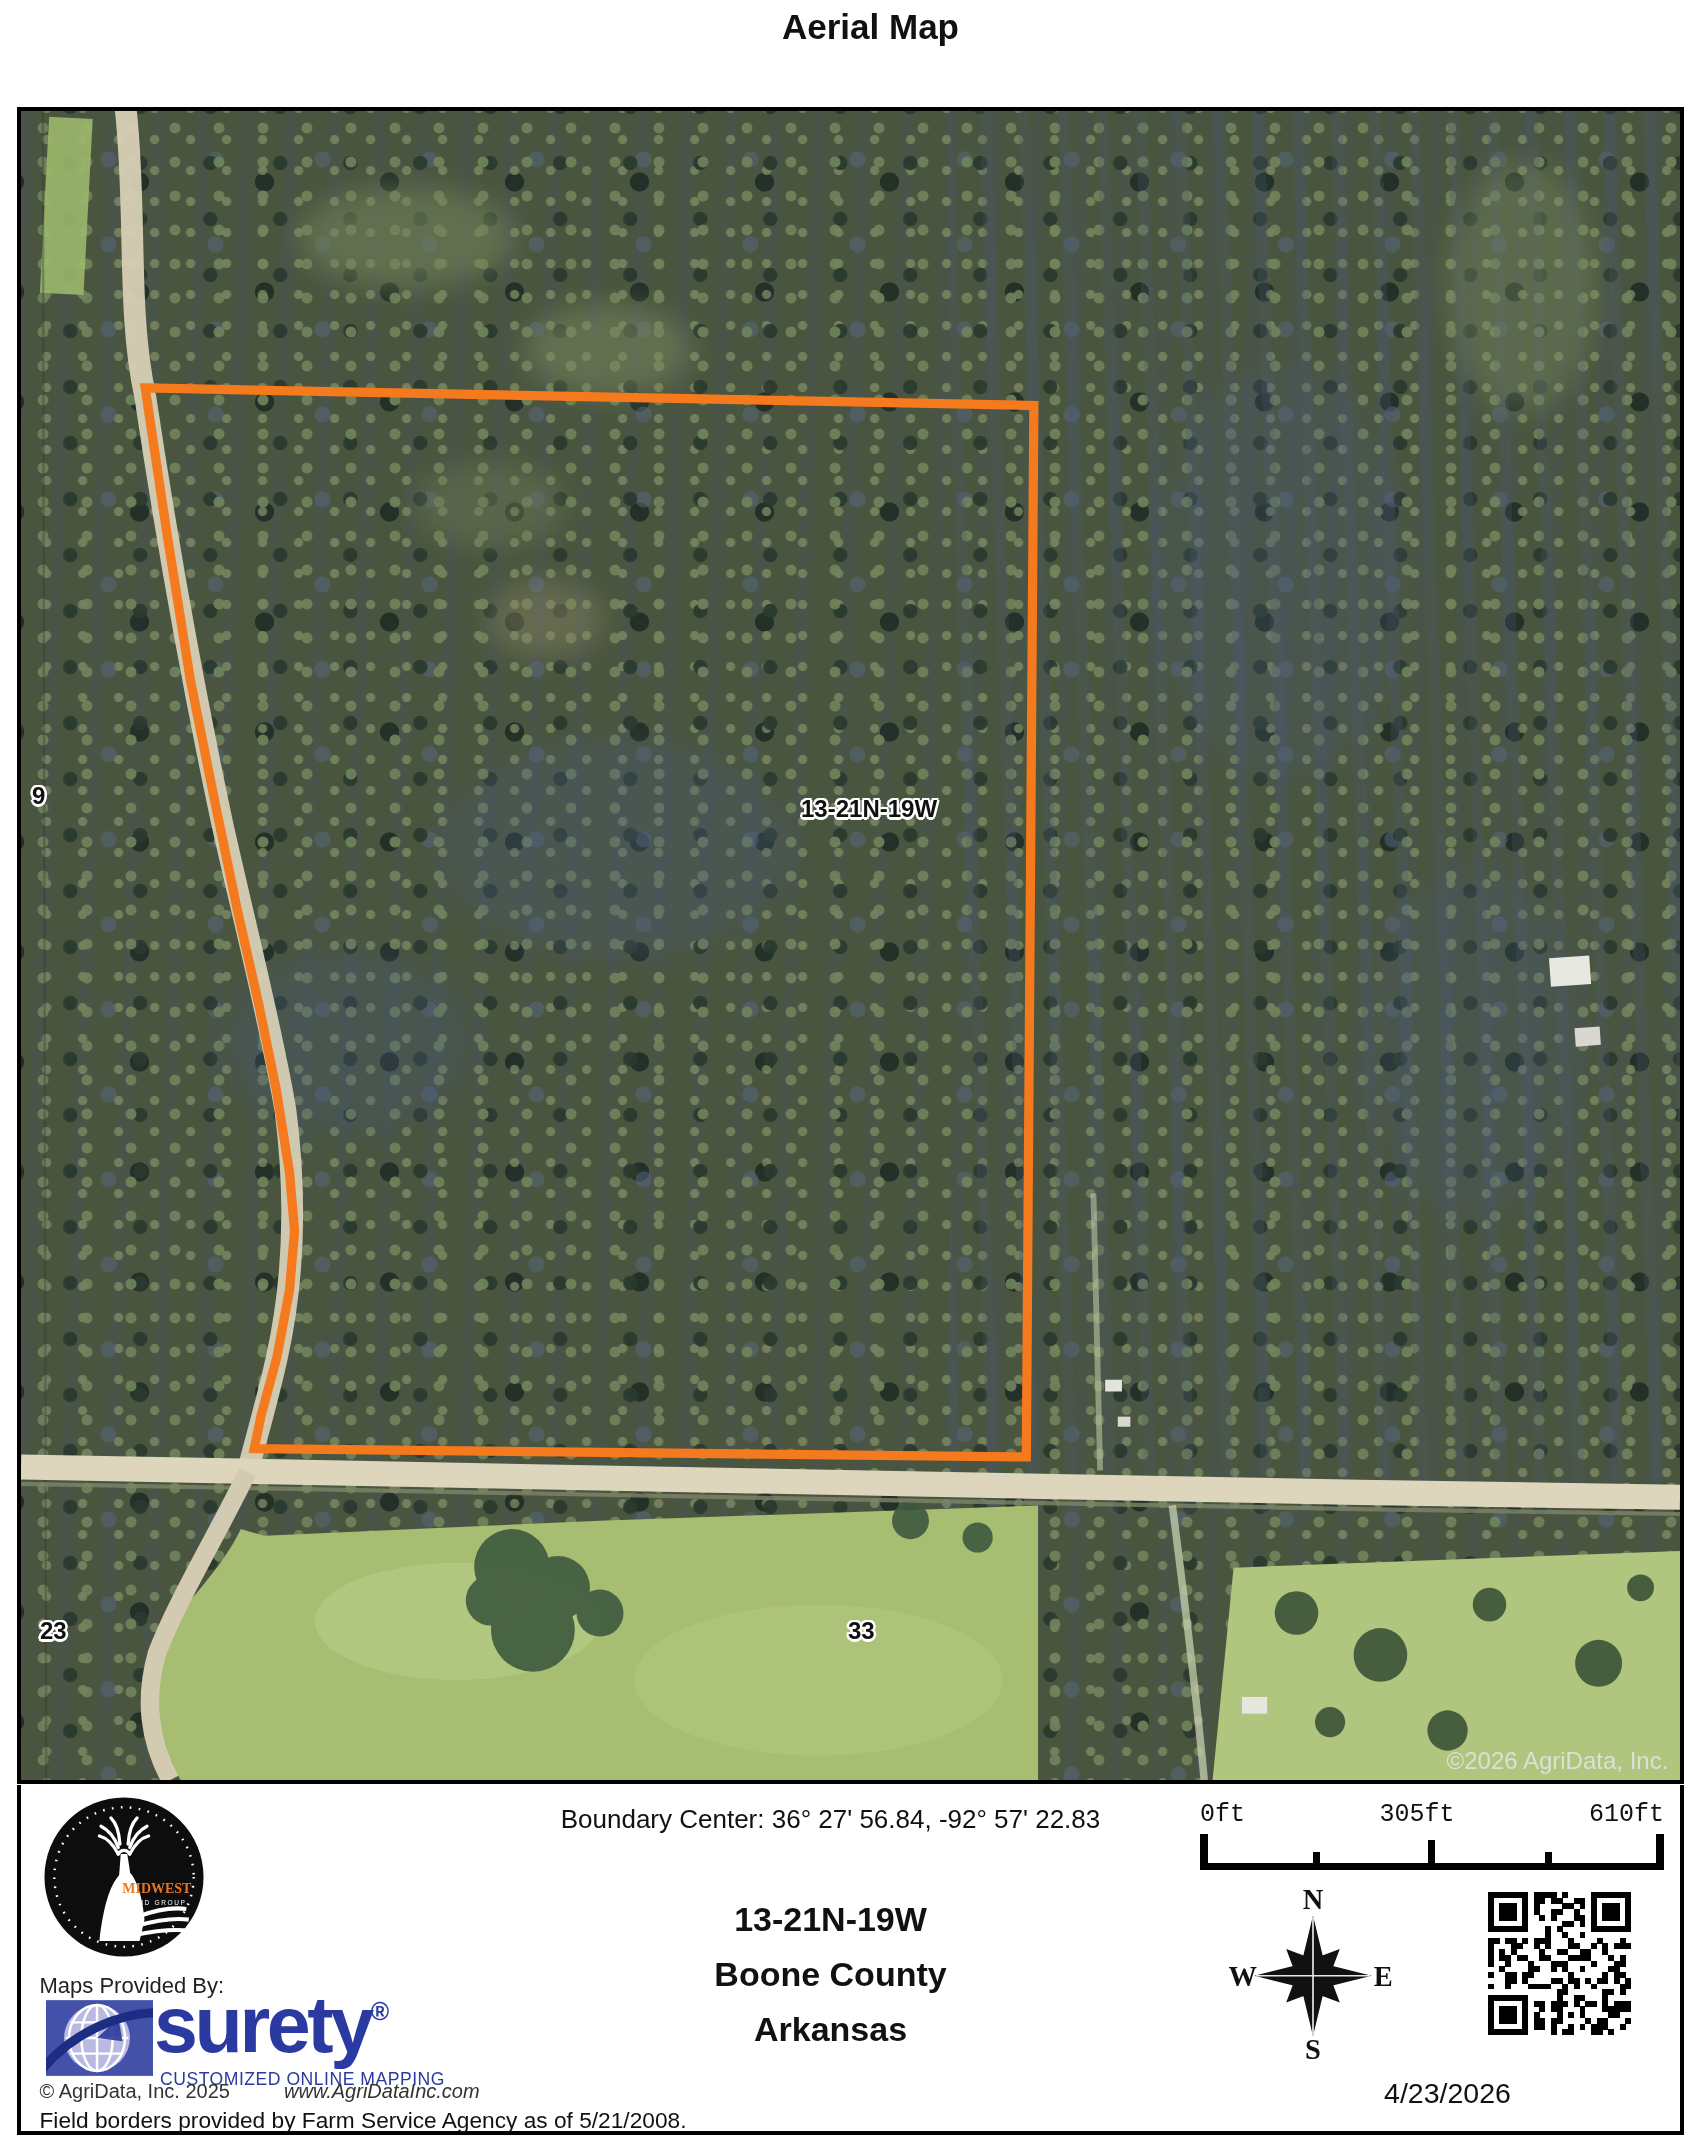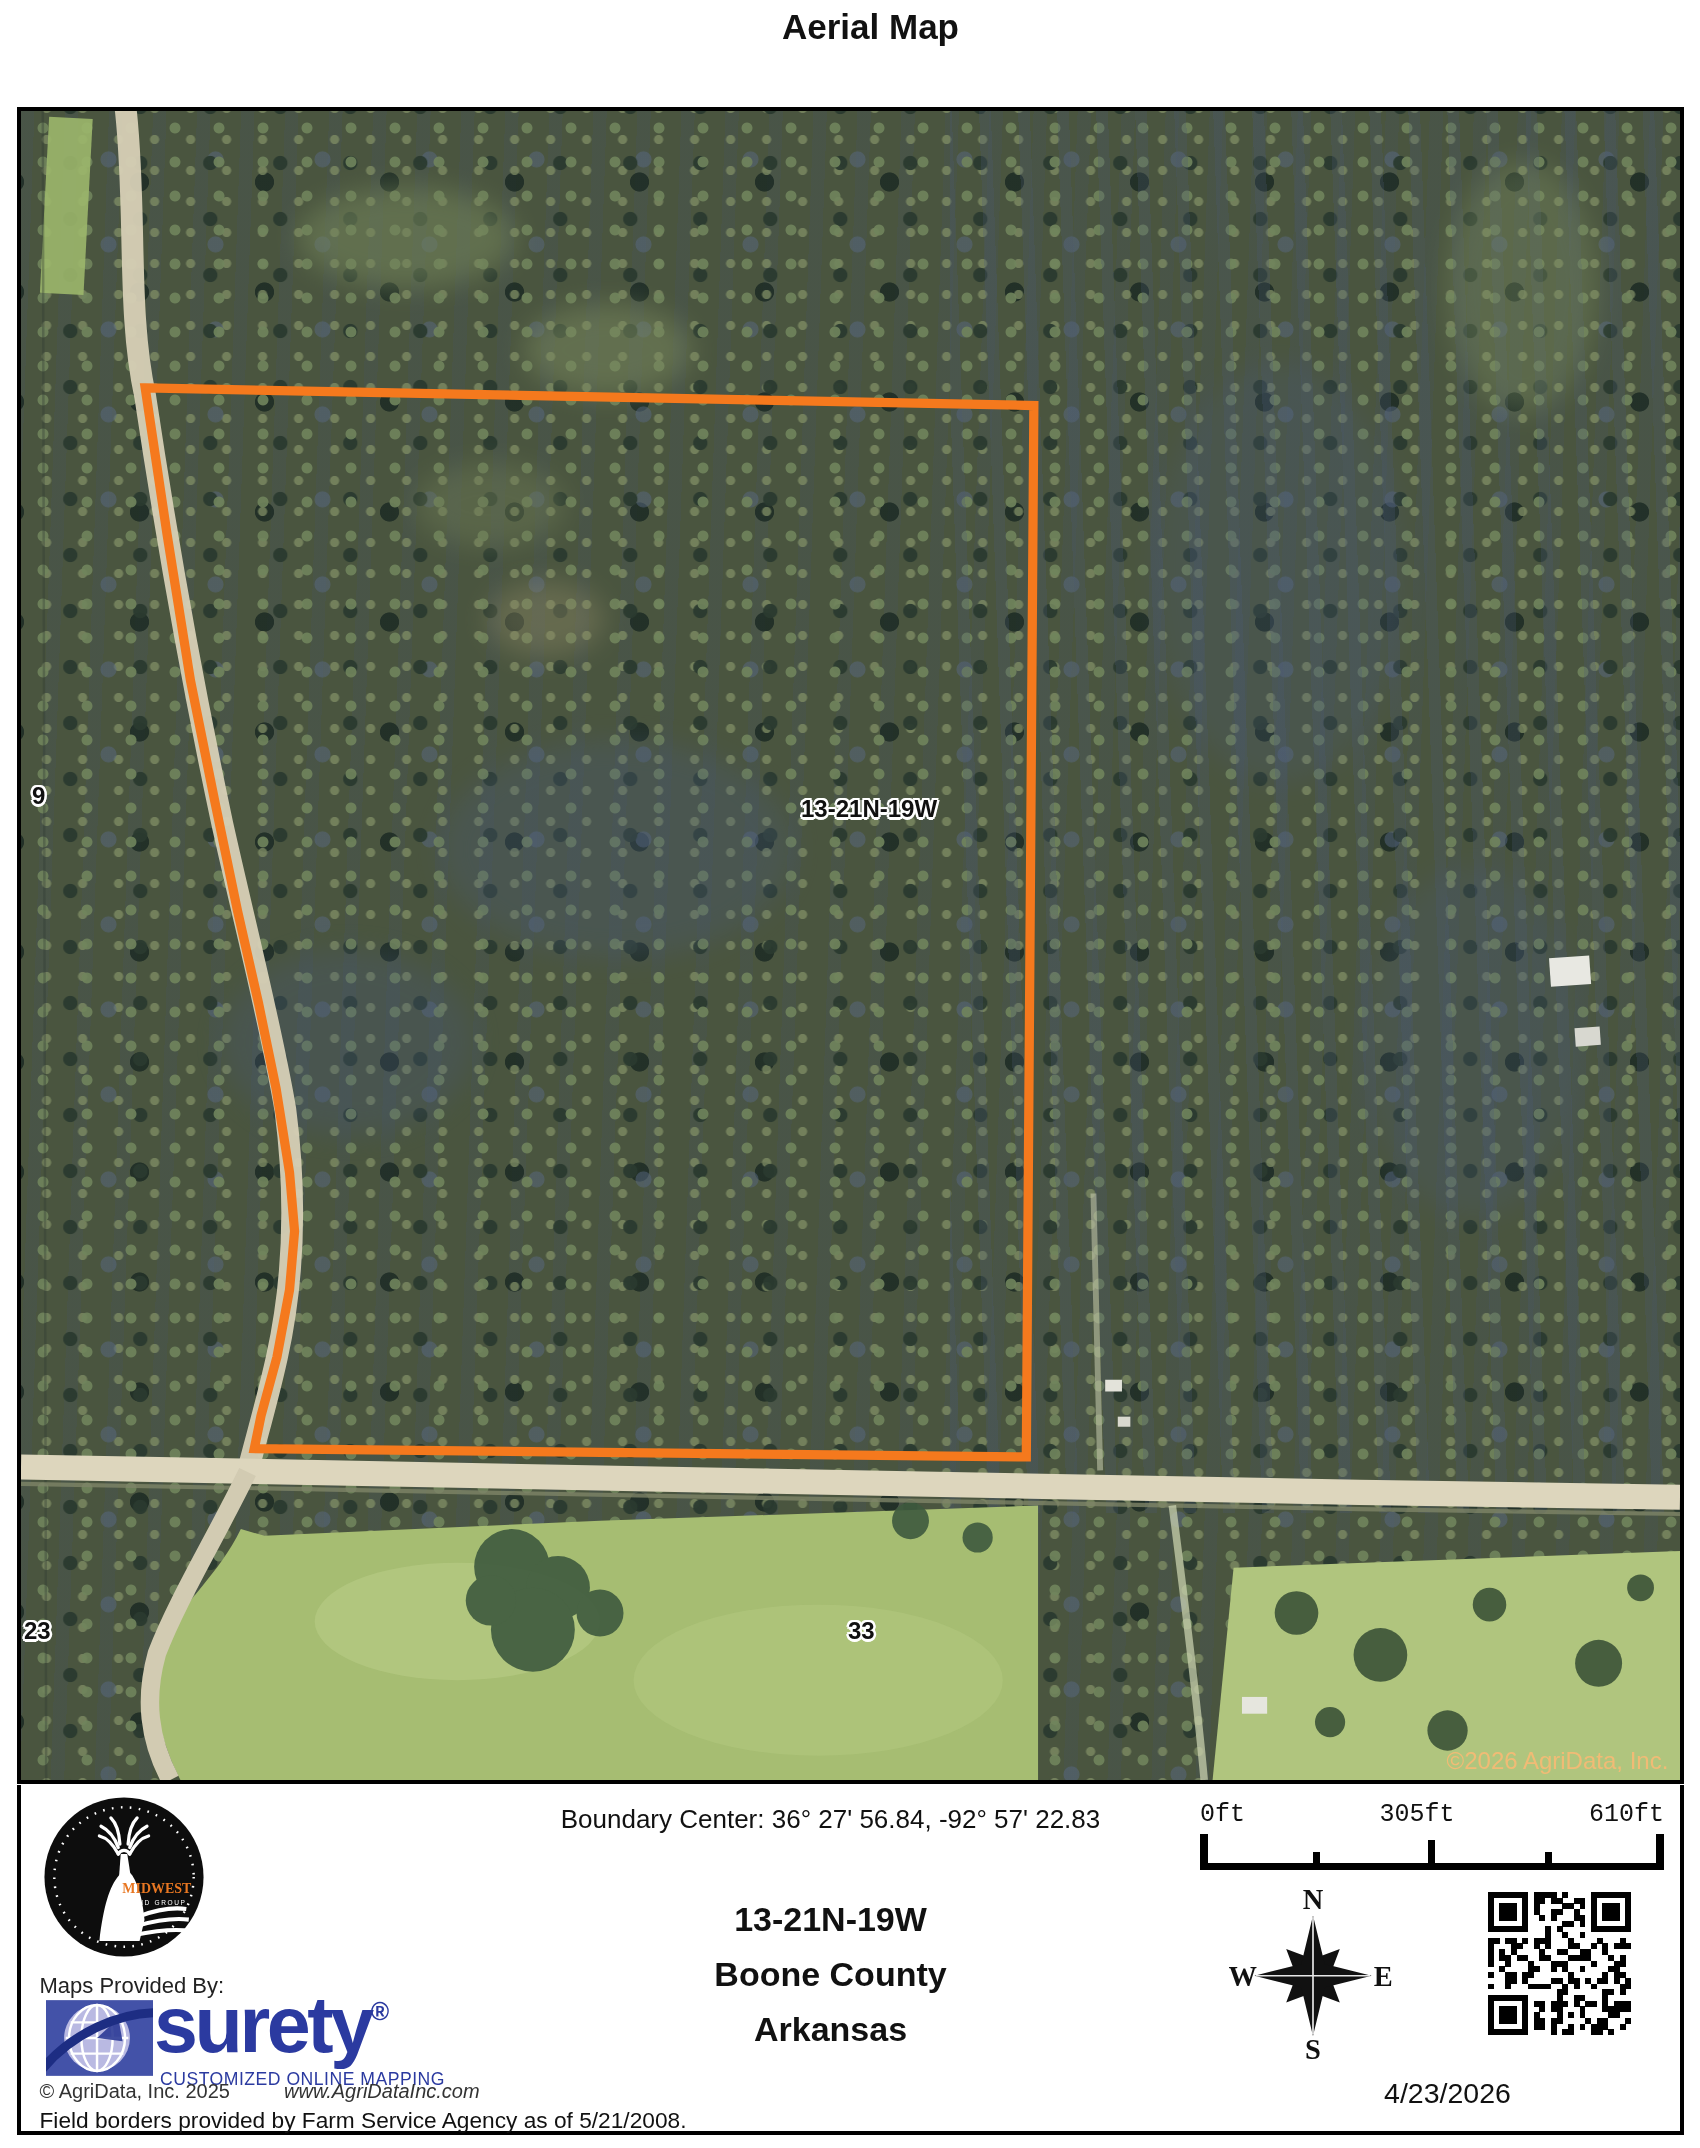--- a/index.html
+++ b/index.html
@@ -18,21 +18,21 @@
       radial-gradient(circle, rgba(28,42,36,.85) 0 9.2px, rgba(28,42,36,0) 10px),
       repeating-linear-gradient(92deg, rgba(68,82,108,.18) 0 13.4px, rgba(0,0,0,0) 13.4px 44px);
     background-size:44px 34px, 70px 56px, 107px 85px, 36px 31px, 125px 110px, 100% 100%;
     background-position:0 0, 14.3px 24px, 34px 5.9px, 7.6px 44px, 56px 16px, 0 0;}
   .stripes{position:absolute;left:56%;top:0;width:44%;height:84%;
     background:repeating-linear-gradient(88deg, rgba(74,88,114,.26) 0 11.7px, rgba(0,0,0,0) 11.7px 39px);}
   .patch{position:absolute;border-radius:50%;filter:blur(13.4px);}
   .map-svg{position:absolute;inset:0;width:100%;height:100%;}
   .map-label{position:absolute;font-size:24px;font-weight:600;color:#101010;white-space:nowrap;
     text-shadow:-2.5px 0 0 #fff,2.5px 0 0 #fff,0 -2.5px 0 #fff,0 2.5px 0 #fff,-1.7px -1.7px 0 #fff,1.7px 1.7px 0 #fff,-1.7px 1.7px 0 #fff,1.7px -1.7px 0 #fff;}
-  .map-copyright{position:absolute;right:11.7px;bottom:5px;font-size:24px;color:#fdba74;opacity:.85;text-align:center;}
+  .map-copyright{position:absolute;right:11.7px;bottom:5px;font-size:24px;color:#e5e5e5;opacity:.85;text-align:center;}
 
   
   .footer{position:absolute;left:17px;top:1785px;width:1667px;height:350px;border:4.2px solid #000;border-top:none;box-sizing:border-box;background:#fff;}
   .mlg-logo{position:absolute;left:21px;top:10px;width:164px;height:164px;}
   .maps-provided{position:absolute;left:18.5px;top:188px;font-size:22px;color:#222;}
   .surety-globe{position:absolute;left:25px;top:215px;width:107px;height:76px;}
   .surety-word{position:absolute;left:133px;top:200px;font-size:79px;font-weight:bold;color:#2b3aa0;letter-spacing:-3.4px;line-height:1;}
   .surety-reg{font-size:25px;vertical-align:32px;letter-spacing:0;}
   .surety-tag{position:absolute;left:139px;top:284px;font-size:17.6px;font-weight:normal;color:#2b3aa0;letter-spacing:0.5px;}
   .agd-copy{position:absolute;left:18.5px;top:295px;font-size:20px;color:#333;}
@@ -113,21 +113,21 @@
         <rect x="1292" y="1512" width="20" height="14" fill="#e3e3da"></rect>
         <rect x="1307" y="1556" width="15" height="12" fill="#d9d9cf"></rect>
         <rect x="1455" y="1890" width="30" height="20" fill="#e6e6de"></rect>
       </g>
 
       <polygon fill="none" stroke-linejoin="miter" points="148,330 1207,351 1198,1604 278,1594 286,1555 305,1485 320,1405 326,1335 320,1265 304,1165 283,1063 258,953 231,823 202,679 174,504" stroke="#f5791d" stroke-width="11"></polygon>
     </svg>
 
     <span class="map-label" style="left:11px;top:671px;">9</span>
     <span class="map-label" style="left:780px;top:684px;">13-21N-19W</span>
-    <span class="map-label" style="left:3px;top:1506px;">23</span>
+    <span class="map-label" style="left:19px;top:1506px;">23</span>
     <span class="map-label" style="left:827px;top:1506px;">33</span>
     <span class="map-copyright">©2026 AgriData, Inc.</span>
   </div>
 
   <div class="footer">
 
     <svg class="mlg-logo" viewBox="0 0 200 200">
       <circle cx="100" cy="100" r="97" fill="#0d0d0d"></circle>
       <circle cx="100" cy="100" r="85" fill="none" stroke="#fff" stroke-width="3" stroke-dasharray="2 9"></circle>
       <g stroke="#fff" stroke-width="4" fill="none" stroke-linecap="round">

